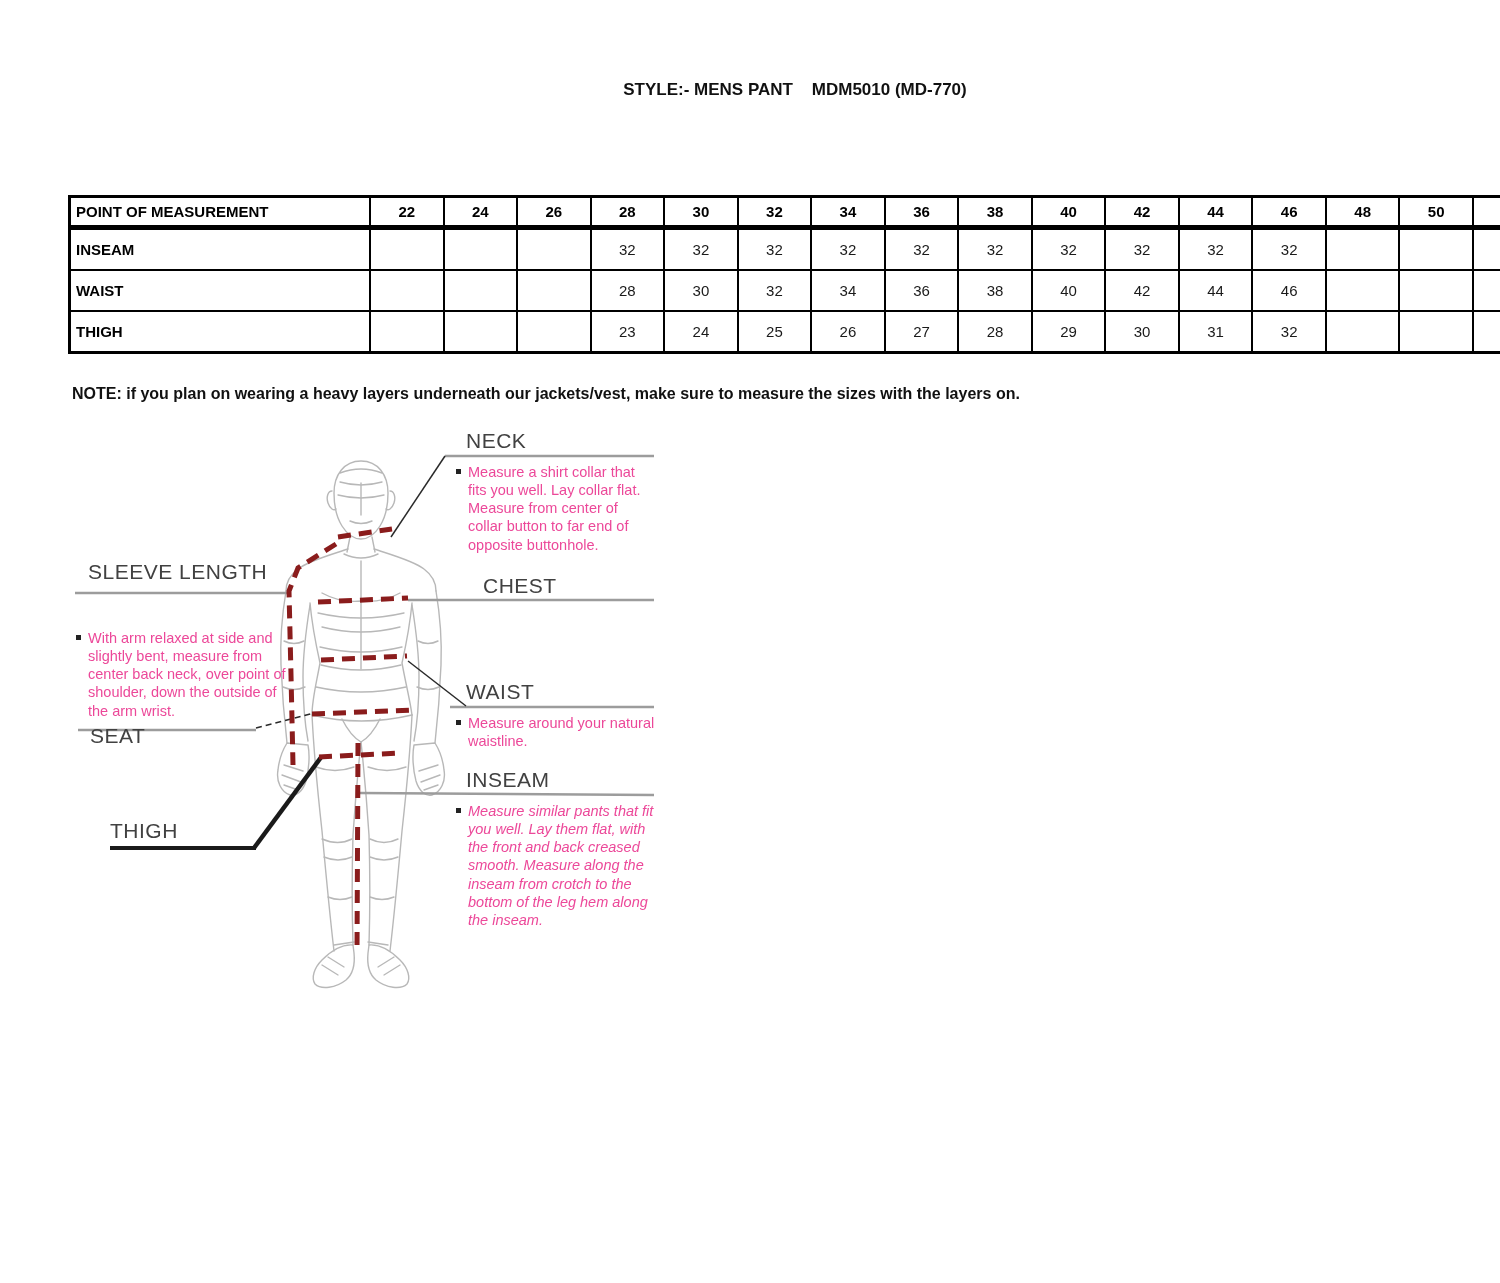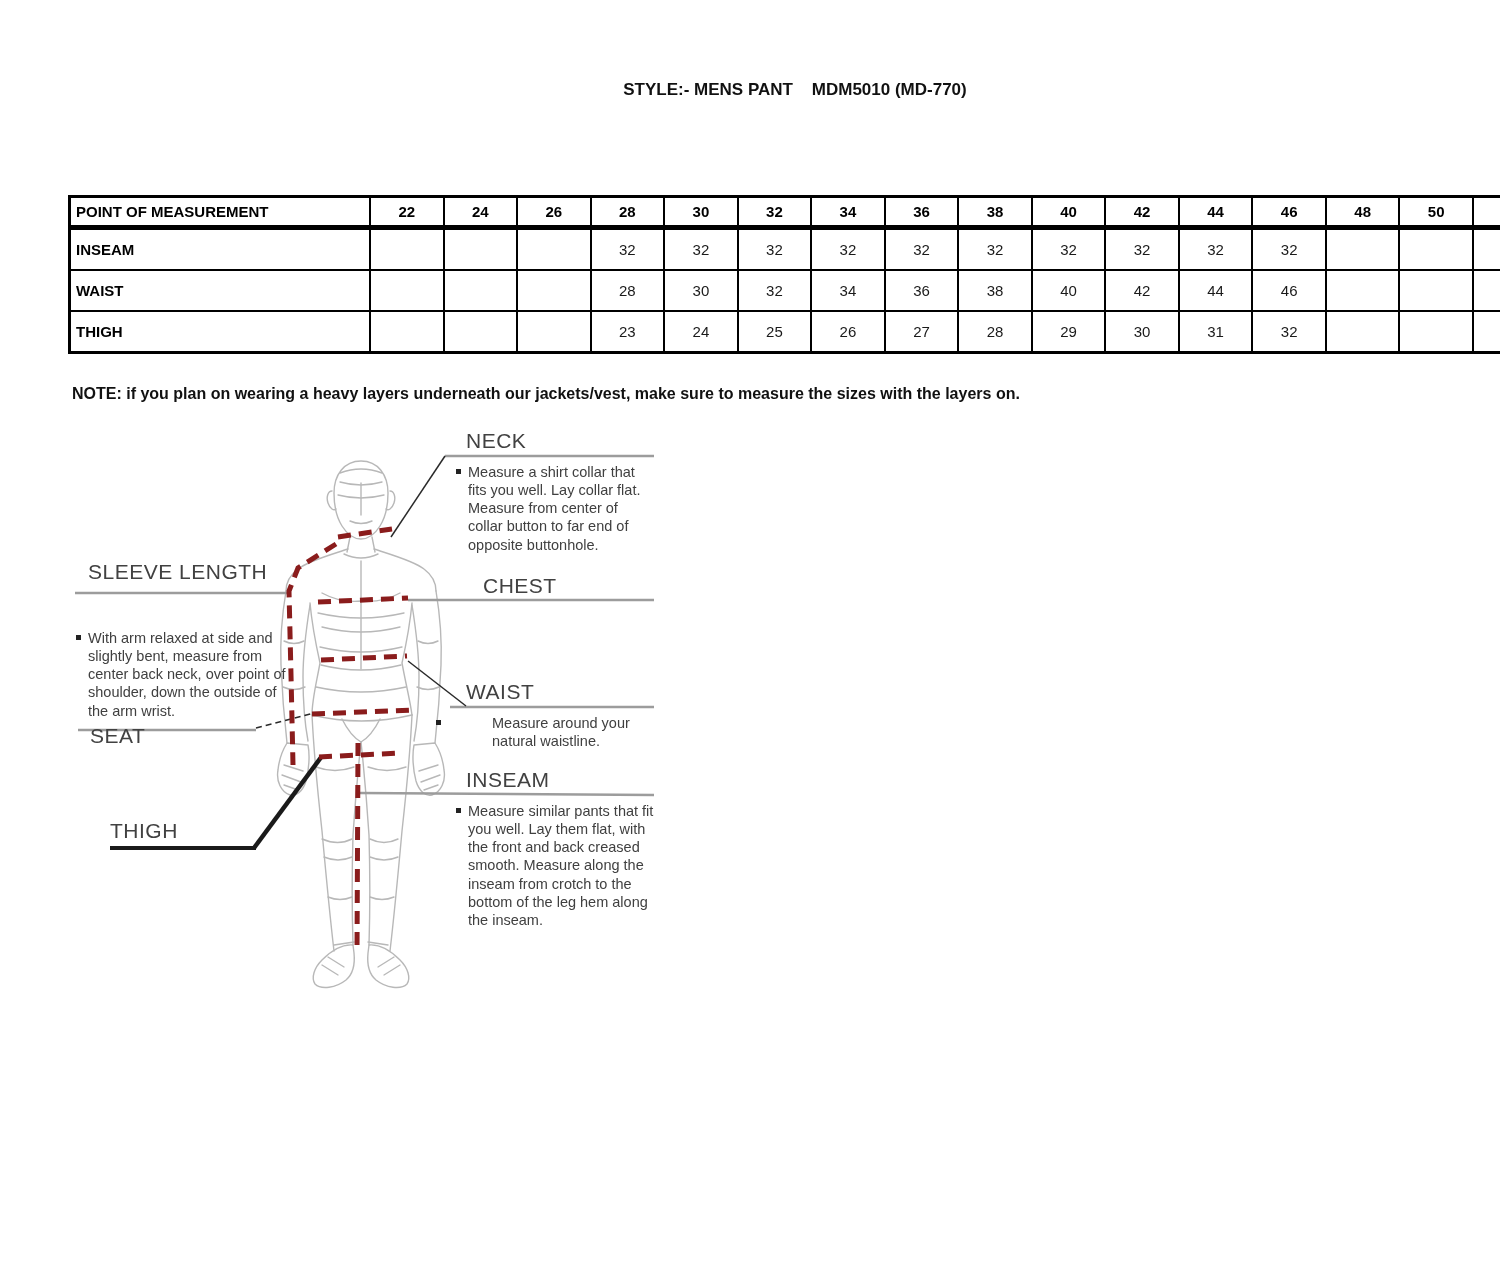--- a/index.html
+++ b/index.html
@@ -21,29 +21,29 @@
   .size-table tbody td{height:39px;font-weight:normal;color:#1a1a1a;}
 
   
   .note-line{position:absolute;top:385px;left:72px;font-size:16px;font-weight:bold;color:#111;}
 
   
   .diagram{position:absolute;top:425px;left:60px;width:660px;height:580px;}
   .diagram svg{position:absolute;top:0;left:0;}
   .sec-title{position:absolute;font-size:21px;letter-spacing:.5px;color:#414141;}
   .sec-body{position:absolute;display:flex;align-items:flex-start;font-size:14.5px;
-    line-height:1.25;color:#404040;}
+    line-height:1.25;color:#ec4899;}
   .bullet{width:5px;height:5px;background:#222;margin:6px 7px 0 0;flex:0 0 auto;}
   .sec-text{flex:1 1 auto;}
 
   
   .t-neck{left:406px;top:4px;}      .b-neck{left:396px;top:38px;width:200px;}
   .t-chest{left:406px;top:149px;margin-left:17px;}   .b-chest{left:396px;top:183px;width:200px;}
-  .t-waist{left:406px;top:255px;}   .b-waist{left:376px;top:289px;width:200px;gap:44px;}
-  .t-inseam{left:406px;top:343px;}  .b-inseam{left:396px;top:377px;width:202px;}
+  .t-waist{left:406px;top:255px;}   .b-waist{left:396px;top:289px;width:200px;}
+  .t-inseam{left:406px;top:343px;}  .b-inseam{left:396px;top:377px;width:202px;font-style:italic;}
   .t-sleeve{left:28px;top:135px;}   .b-sleeve{left:16px;top:172px;width:216px;margin-top:32px;}
   .t-seat{left:30px;top:275px;margin-top:24px;}     .b-seat{left:18px;top:311px;width:185px;}
   .t-thigh{left:50px;top:394px;}    .b-thigh{left:48px;top:431px;width:200px;}
 </style>
 </head>
 <body>
 
 <div class="page-title">STYLE:- MENS PANT    MDM5010 (MD-770)</div>
 
 <div class="table-wrap">

